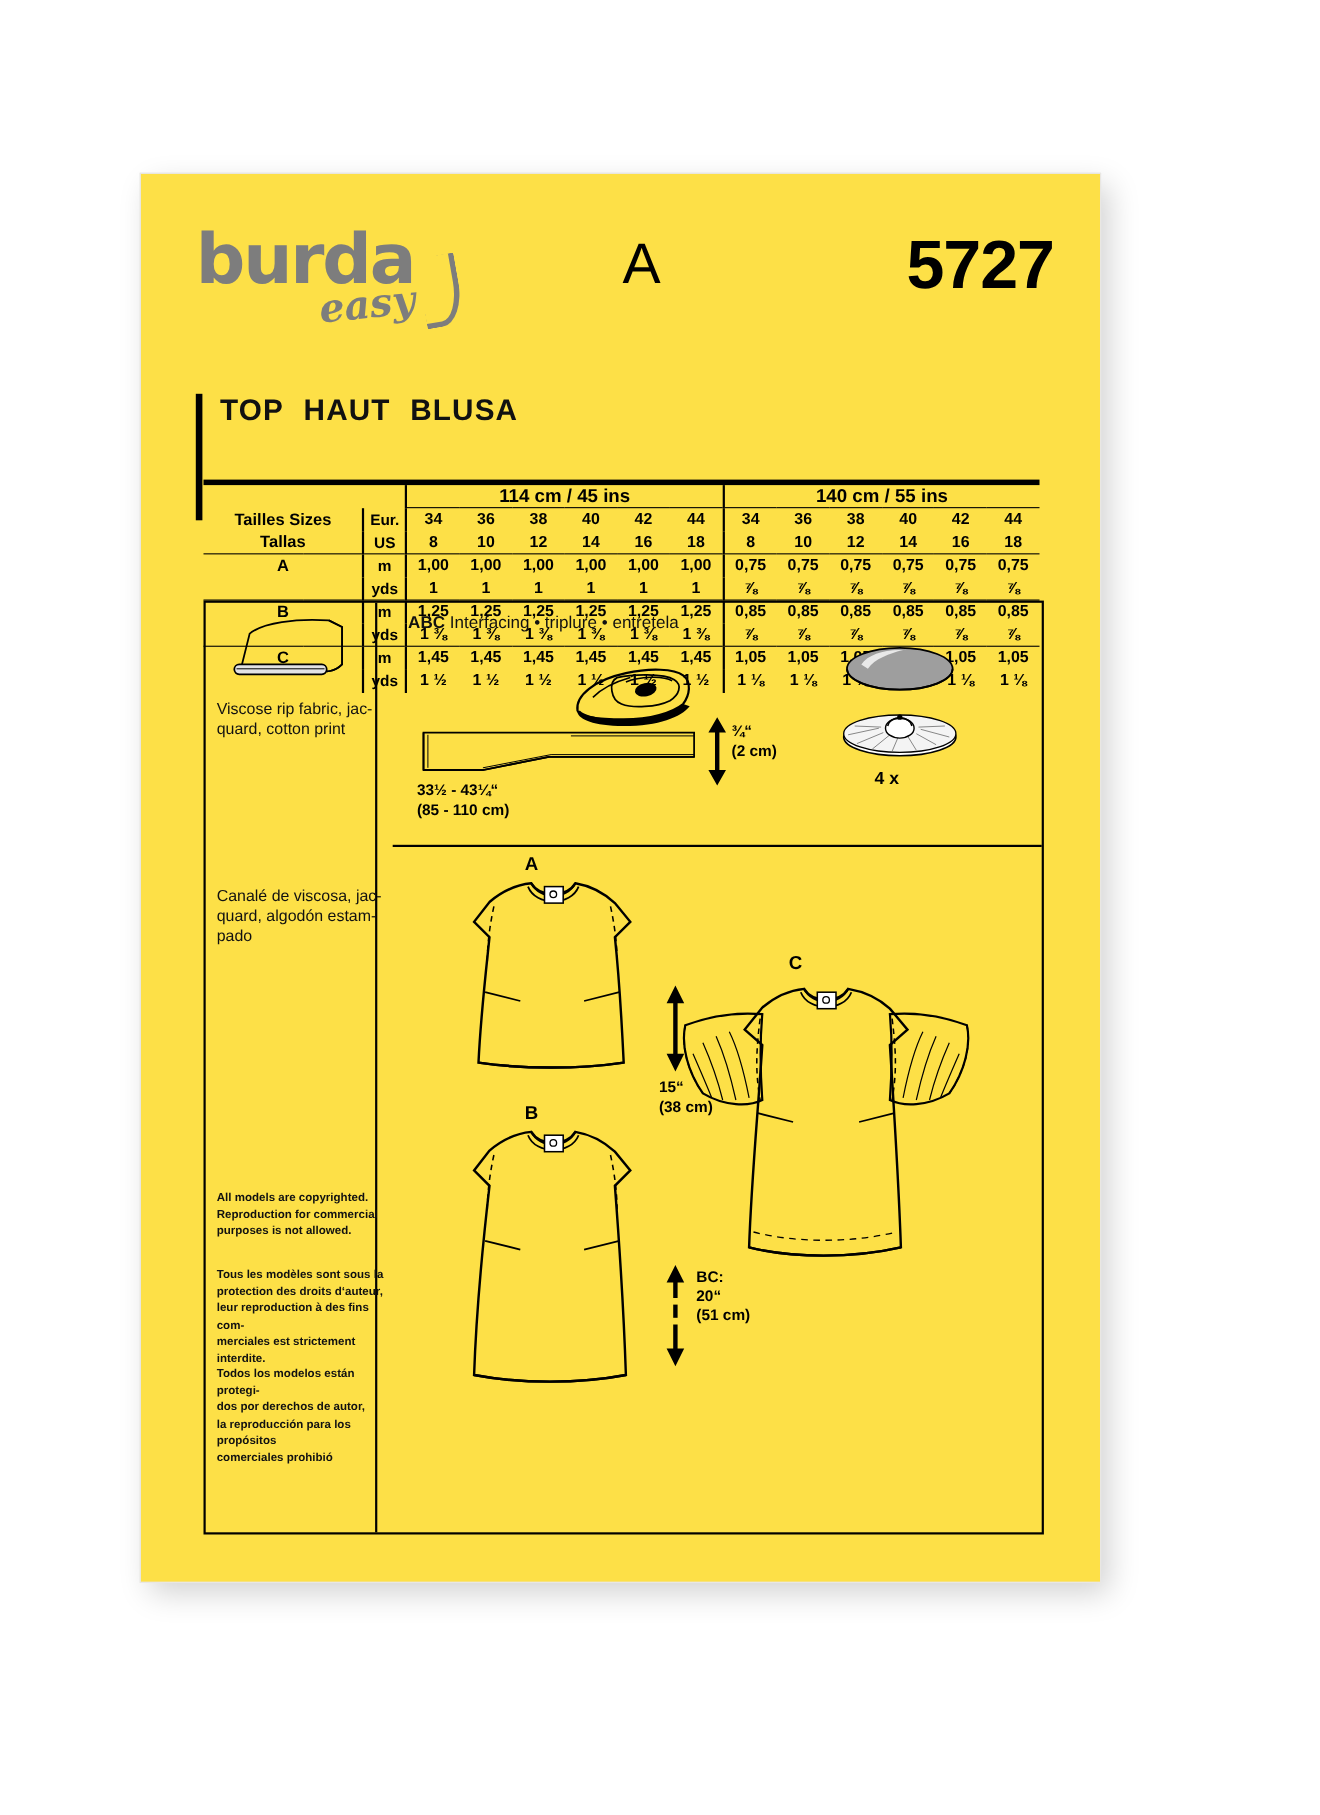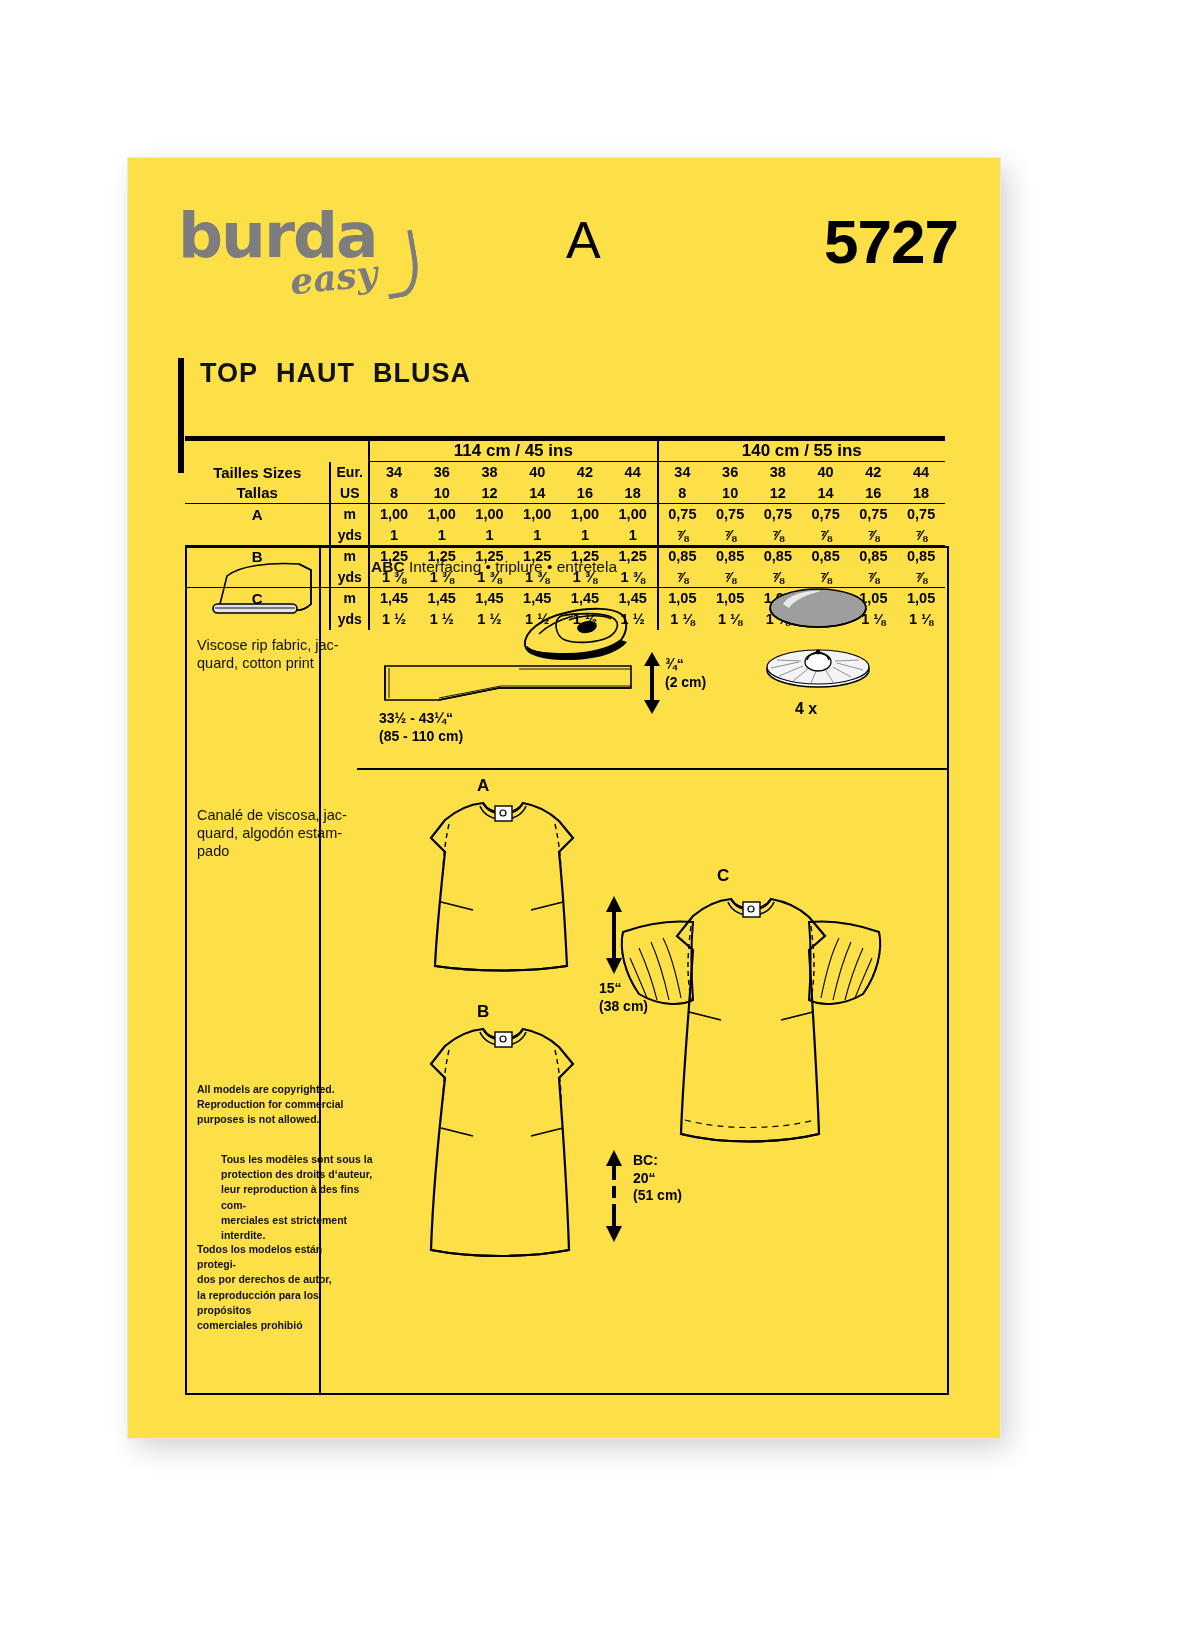--- a/index.html
+++ b/index.html
@@ -39,21 +39,21 @@
   .unit{text-align:right;padding-right:6px;font-weight:bold;font-size:14px;}
   .bl{border-left:2px solid #000;}
   .bb{border-bottom:1.5px solid #000;}
   .bb-thin{border-bottom:1px solid #000;}
   .cell{width:52px;}
   .rowtop td{padding-top:3px;}
   .r{height:21px;}
 
   
   .panel{position:absolute;left:57px;top:388px;width:760px;height:845px;border:2px solid #000;}
-  .col-left{position:absolute;left:0;top:0;width:134px;height:100%;border-right:2px solid #000;box-sizing:border-box;}
+  .col-left{position:absolute;left:0;top:0;width:156px;height:100%;border-right:2px solid #000;box-sizing:border-box;}
   .col-right{position:absolute;left:170px;top:0;right:0;height:100%;padding-left:16px;}
   .notions{position:absolute;left:0;top:0;right:0;height:222px;border-bottom:2px solid #000;box-sizing:border-box;}
   .garments{position:absolute;left:0;top:222px;right:0;bottom:0;}
 
   .fabtxt{position:absolute;left:10px;font-size:14.5px;line-height:1.25;color:#111;width:152px;}
   .copy{position:absolute;left:10px;font-size:10.5px;font-weight:bold;line-height:1.45;color:#111;width:152px;}
 
   .notions-title{position:absolute;left:14px;top:10px;font-size:15.5px;color:#111;}
   .notions-title b{font-weight:bold;}
 
@@ -245,21 +245,21 @@
         </div>
         <div class="fabtxt" style="top:88px;white-space:pre-line;">Viscose rip fabric, jac-
 quard, cotton print</div>
         <div class="fabtxt" style="top:258px;white-space:pre-line;">Canalé de viscosa, jac-
 quard, algodón estam-
 pado</div>
 
         <div class="copy" style="top:534px;white-space:pre-line;">All models are copyrighted.
 Reproduction for commercial
 purposes is not allowed.</div>
-        <div class="copy" style="top:604px;white-space:pre-line;margin-left:24px;">Tous les modèles sont sous la
+        <div class="copy" style="top:604px;white-space:pre-line;">Tous les modèles sont sous la
 protection des droits d‘auteur,
 leur reproduction à des fins com-
 merciales est strictement interdite.</div>
         <div class="copy" style="top:694px;white-space:pre-line;">Todos los modelos están protegi-
 dos por derechos de autor,
 la reproducción para los propósitos
 comerciales prohibió</div>
       </div>
 
       <div class="col-right">

